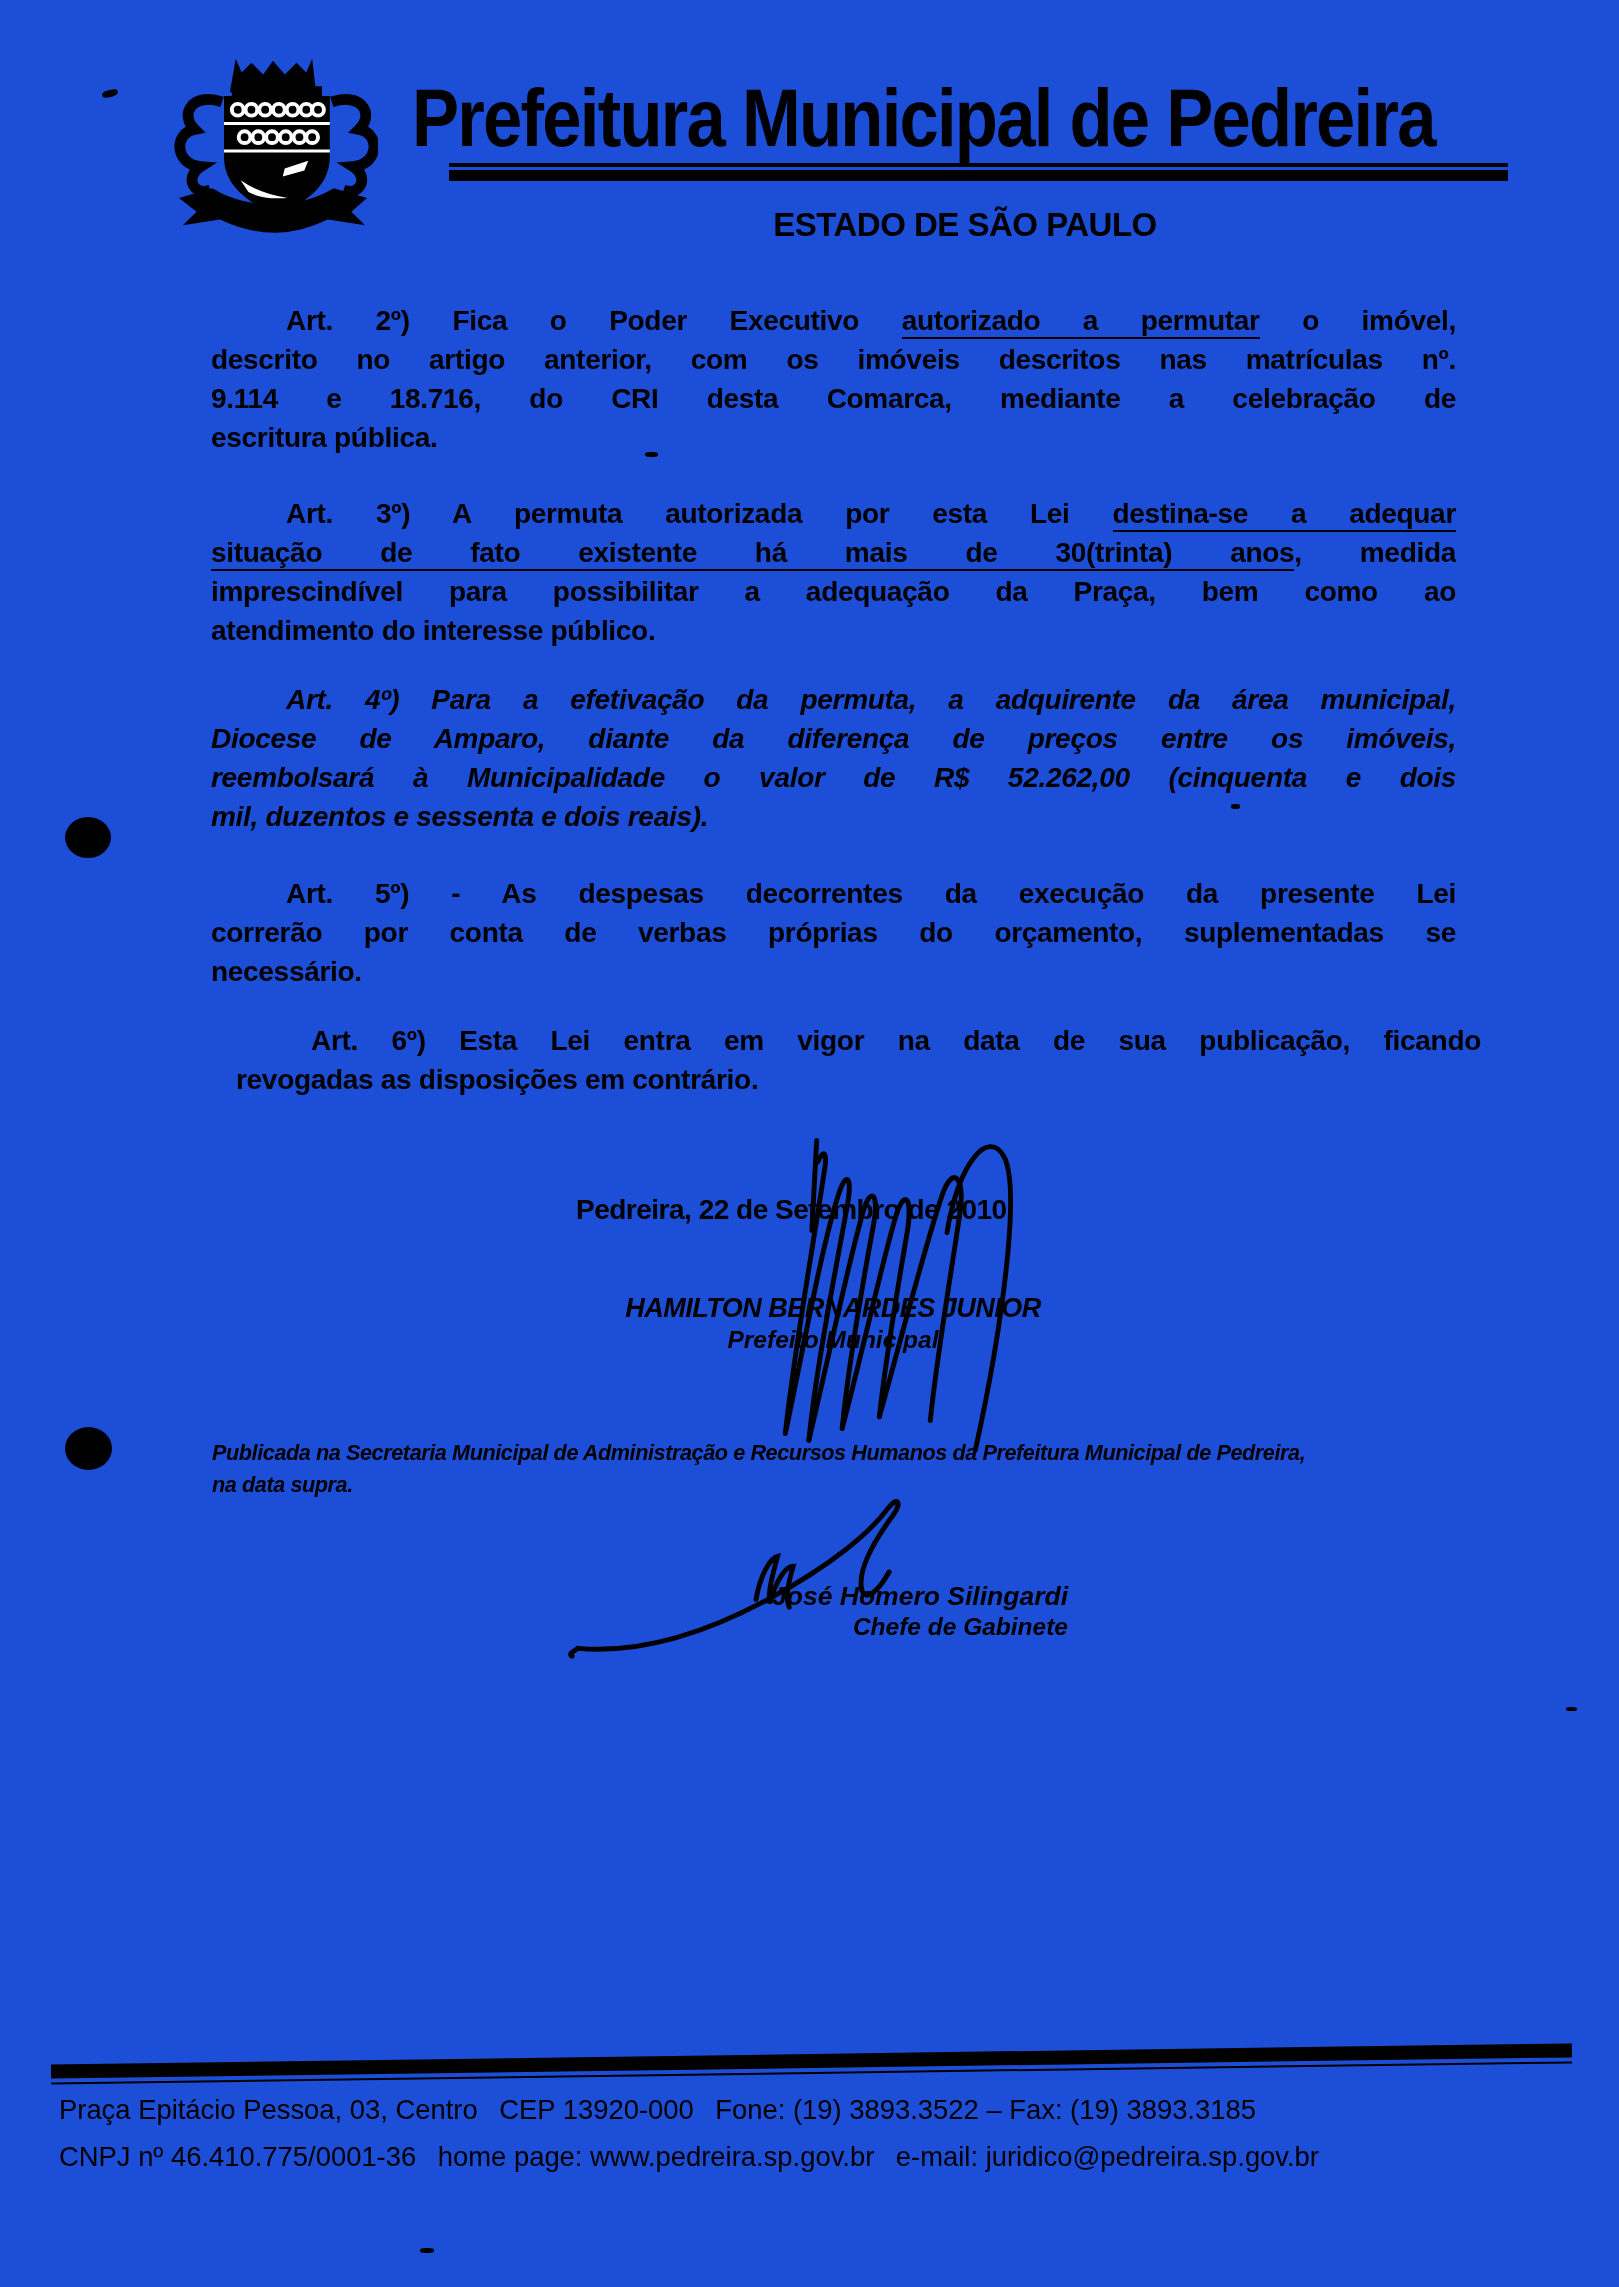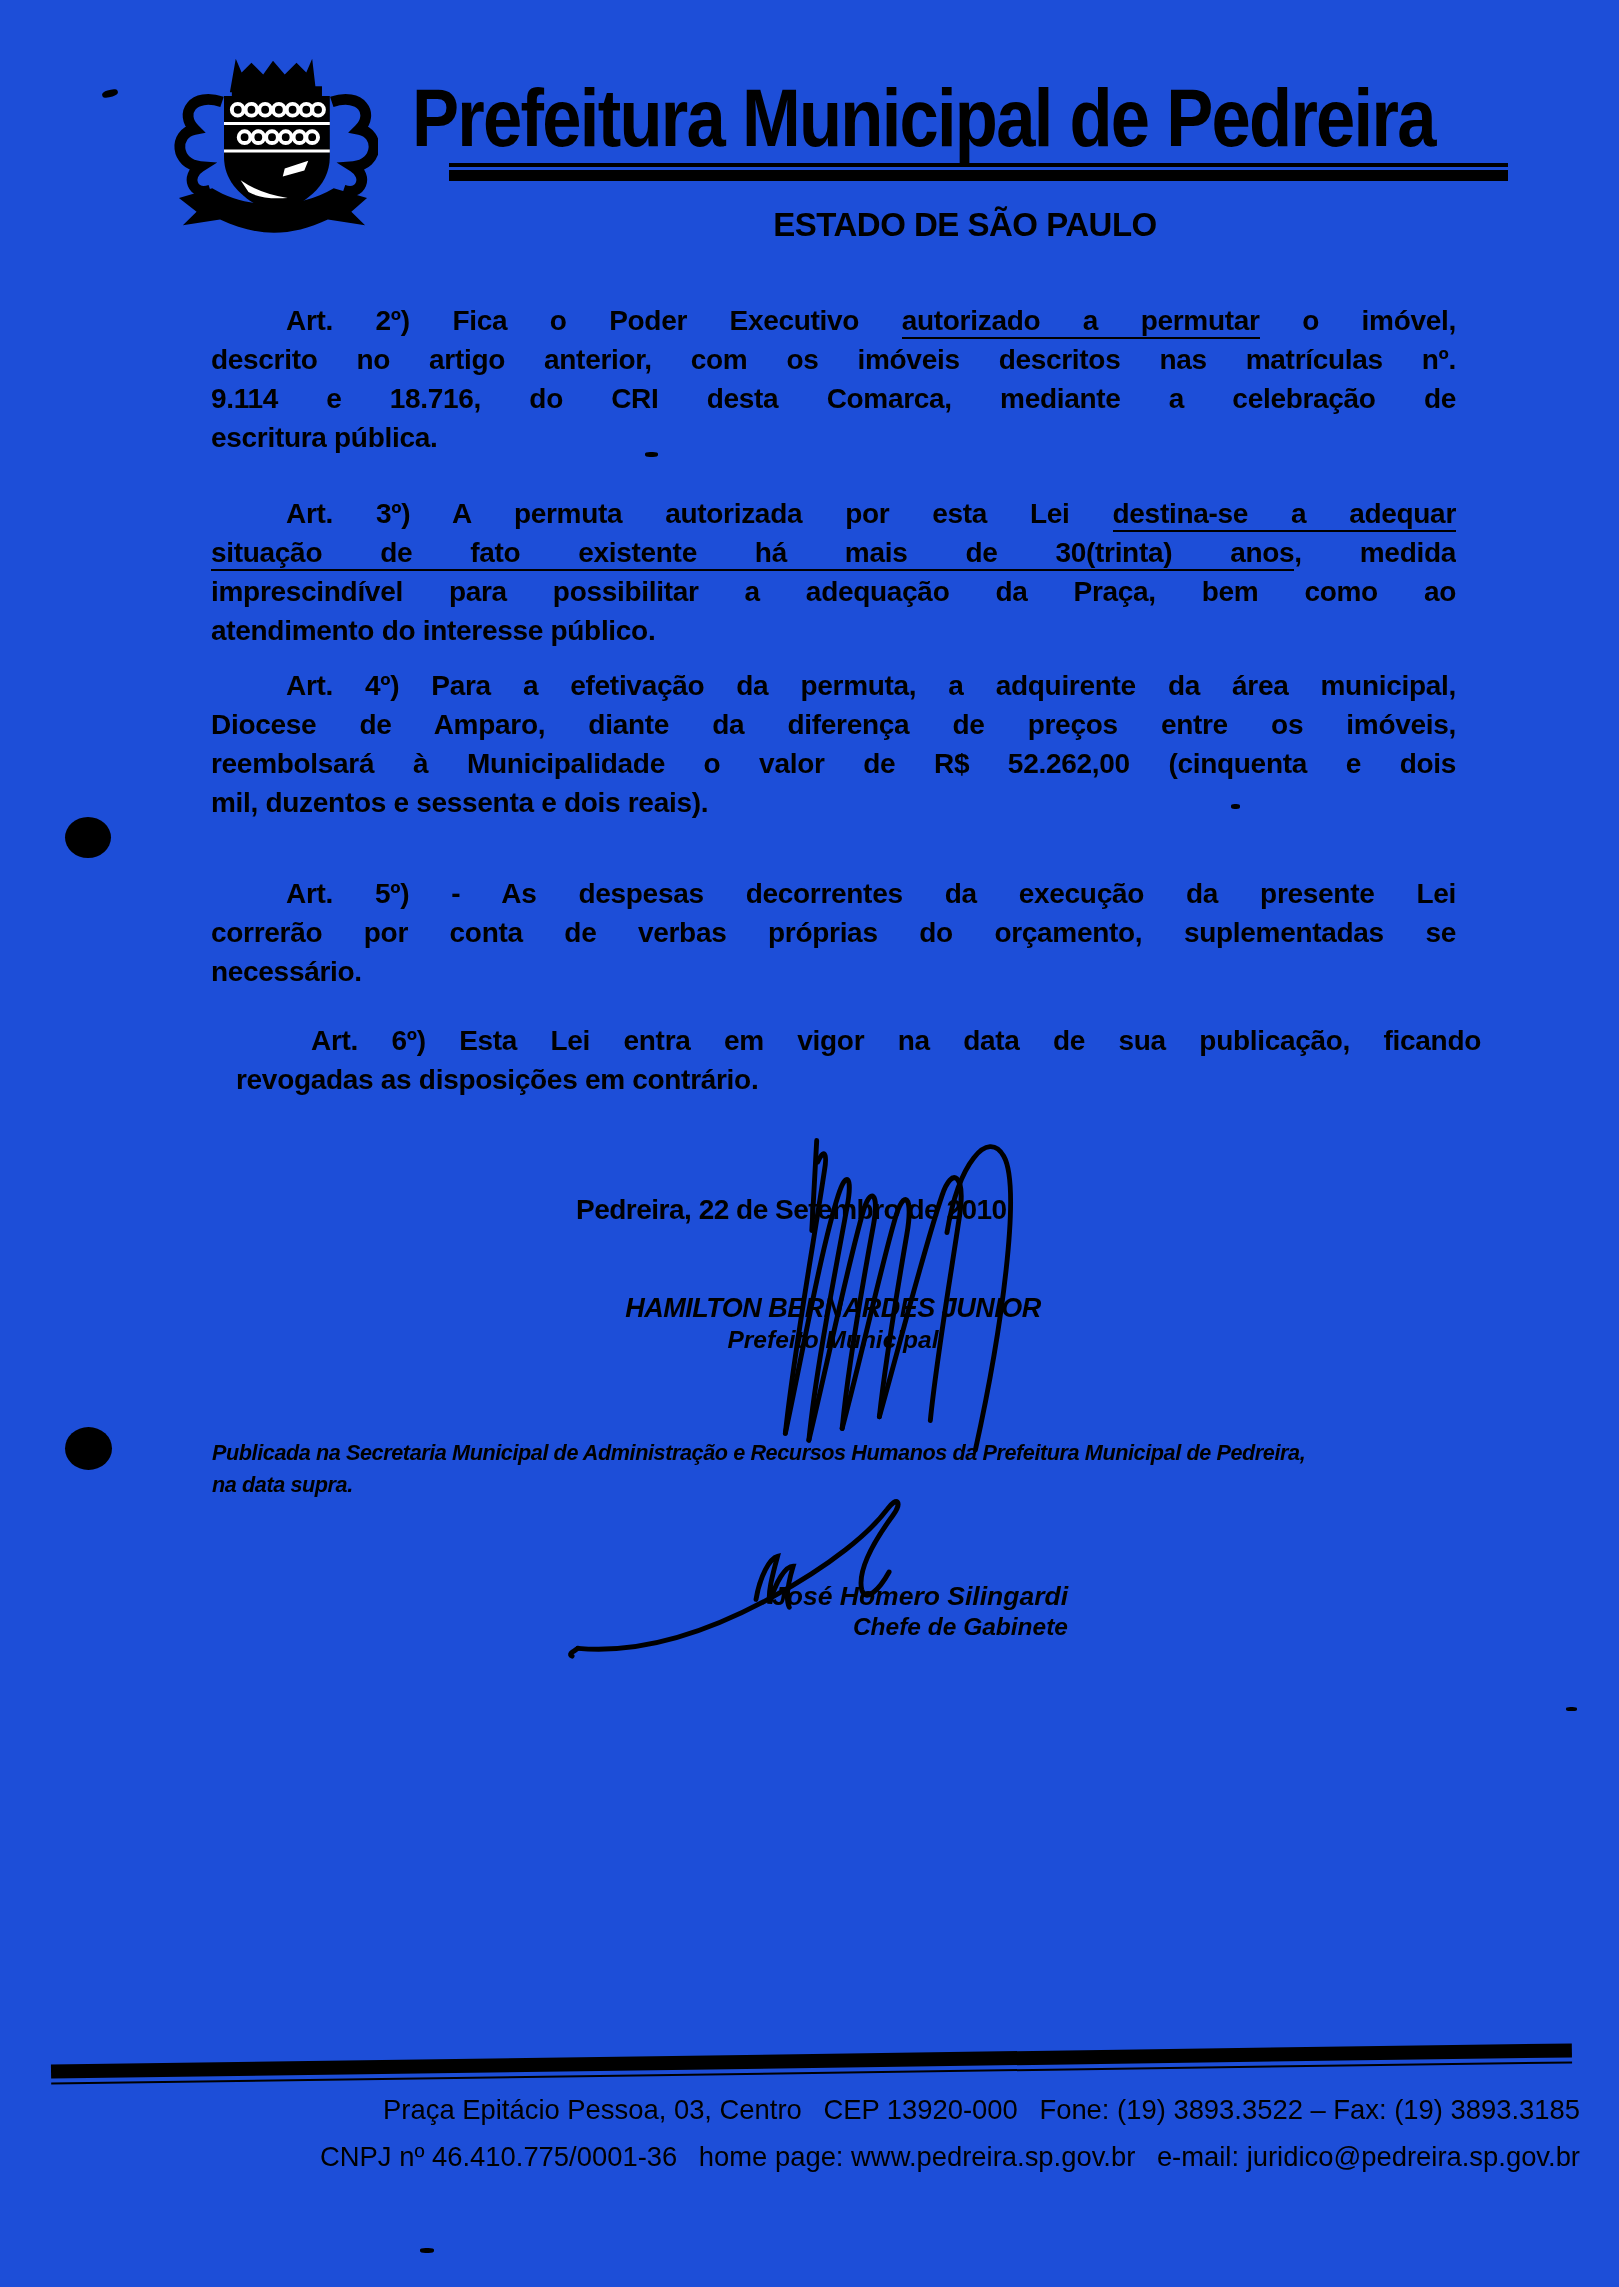--- a/index.html
+++ b/index.html
@@ -30,21 +30,21 @@
   .ln{
     height:39px;line-height:39px;overflow:hidden;
     font-size:28px;font-weight:700;letter-spacing:-0.3px;
     text-align:justify;text-align-last:justify;
   }
   .ln.end{text-align-last:left;}
   .ln.indent{text-indent:75px;}
   .u{border-bottom:2.9px solid #000;padding-bottom:1px;}
   .p-art2{top:301px;}
   .p-art3{top:494px;}
-  .p-art4{top:666px;}
+  .p-art4{top:680px;font-style:italic;}
   .p-art5{top:874px;}
   .p-art6{top:1021px;margin-left:25px;}
   
   .dateline{
     position:absolute;left:576px;top:1194px;
     font-size:28px;font-weight:700;letter-spacing:-0.5px;white-space:nowrap;
   }
   .sig1-block{position:absolute;left:588px;top:1292px;width:490px;text-align:center;}
   .sig1-name{font-size:27px;font-weight:700;font-style:italic;letter-spacing:-0.5px;line-height:33px;}
   .sig1-role{font-size:24.5px;font-weight:700;font-style:italic;line-height:29px;}
@@ -55,21 +55,21 @@
   }
   .sig2-stroke{position:absolute;left:564px;top:1482px;width:431px;height:181px;}
   .sig2-block{position:absolute;left:578px;top:1580px;width:490px;text-align:right;}
   .sig2-name{font-size:26.5px;font-weight:700;font-style:italic;line-height:32px;}
   .sig2-role{font-size:24.5px;font-weight:700;font-style:italic;line-height:30px;}
   
   .rule-bottom{position:absolute;left:51px;top:2054px;width:1521px;transform:rotate(-0.8deg);}
   .rb-thick{height:13.7px;background:#000;}
   .rb-thin{height:2.9px;background:#000;margin-top:3.9px;}
   .footer-line{
-    position:absolute;left:59px;width:1521px;text-align:right;
+    position:absolute;left:59px;width:1521px;text-align:left;
     font-size:27.4px;font-weight:400;white-space:nowrap;
   }
   .footer-line1{top:2094px;}
   .footer-line2{top:2141px;}
   .fpart+.fpart{margin-left:21.6px;}
   
   .artifact{position:absolute;background:#000;}
   .a-dash{border-radius:40%;}
   .a-hole{border-radius:50%;}
 </style>

